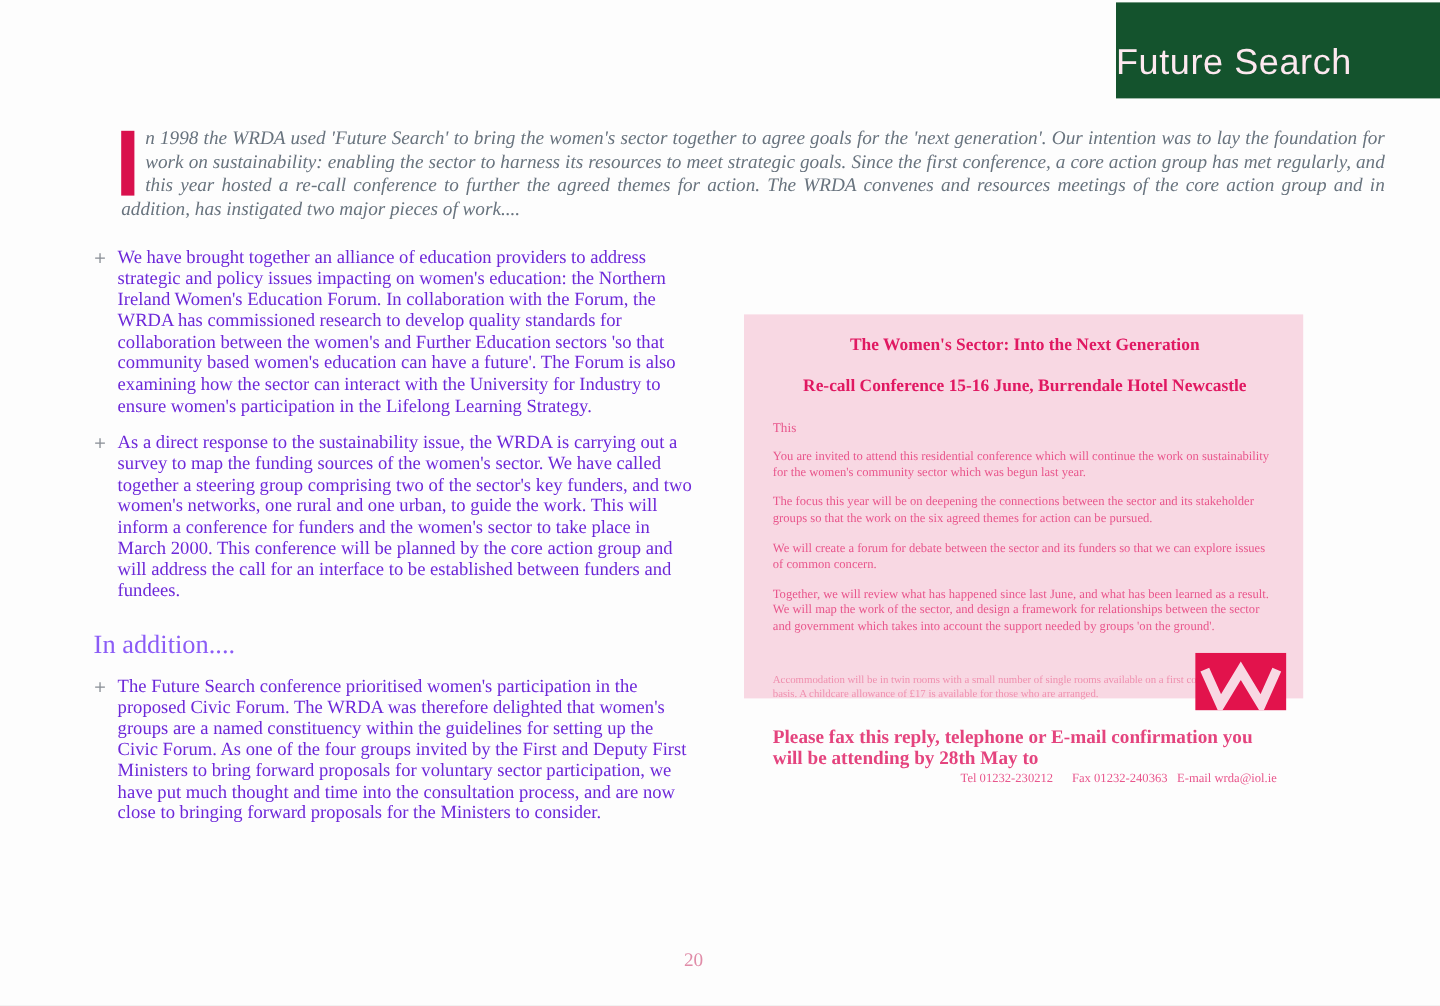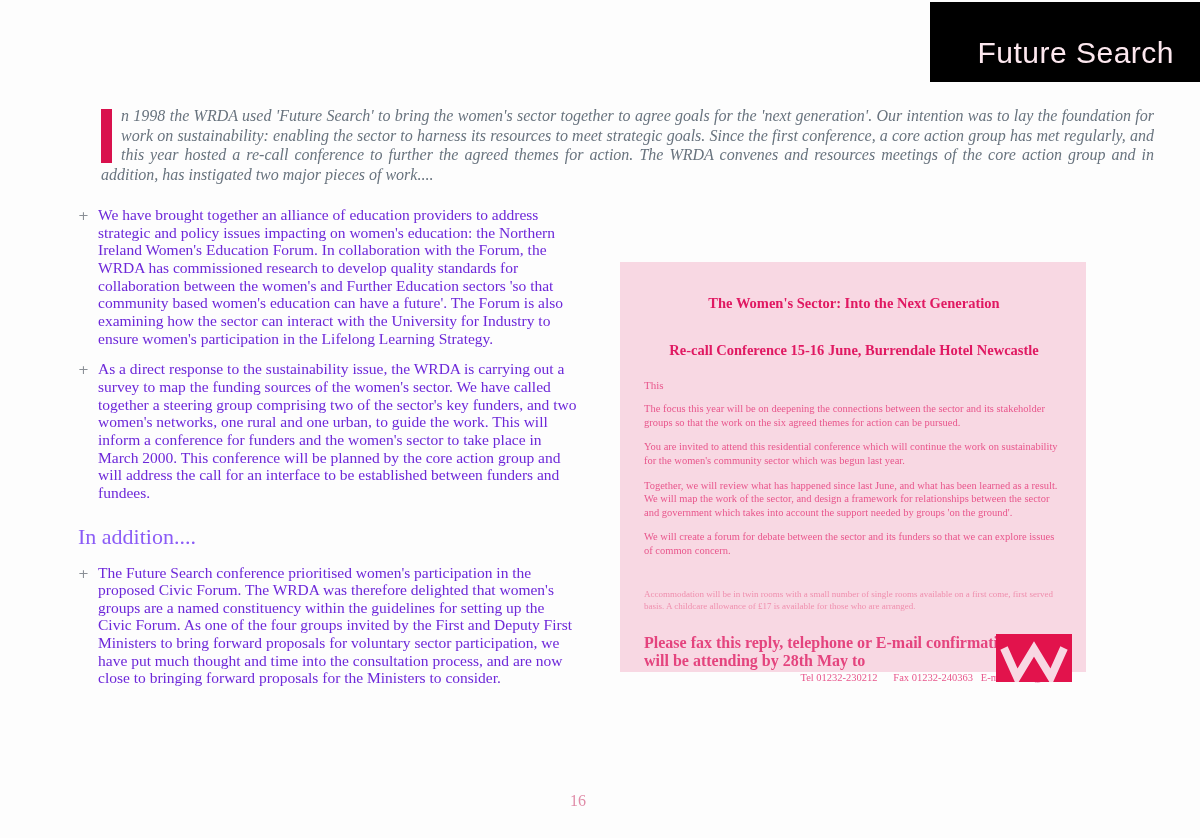--- a/index.html
+++ b/index.html
@@ -7,22 +7,22 @@
     position:relative;
     width:1200px;height:838px;
     background:#fdfdfd;
     font-family:"Liberation Serif","DejaVu Serif",serif;
     overflow:hidden;
     margin:0 auto;
   }
   
   .header-band{
     position:absolute;left:930px;top:2px;width:270px;height:80px;
-    background:#000000;
-    display:flex;align-items:flex-end;justify-content:flex-end;
+    background:#14532d;
+    display:flex;align-items:flex-end;
     padding:0 26px 12px 0;box-sizing:border-box;
   }
   .header-band .title{
     font-family:"Liberation Sans","DejaVu Sans",sans-serif;
     font-size:30px;color:#fde8ef;letter-spacing:.5px;font-weight:400;
   }
   
   .intro{
     position:absolute;left:75px;top:106px;width:1053px;
     font-style:italic;font-size:16px;line-height:1.22;
@@ -40,32 +40,32 @@
     font-family:"DejaVu Sans",sans-serif;
   }
   .bullet .btext{
     flex:1;font-size:15.5px;line-height:1.14;color:#6d28d9;
   }
   .in-addition{
     color:#8b5cf6;font-size:22px;margin:22px 0 14px 0;
   }
   
   .flyer{
-    position:absolute;left:620px;top:262px;width:466px;height:410px;
+    position:absolute;left:620px;top:262px;width:466px;height:320px;
     background:#f8d8e3;box-sizing:border-box;
-    padding:31px 22px 0 24px;
+    padding:16px 22px 0 24px;
     color:#e8568c;
   }
   .flyer .f-title{
     text-align:center;font-weight:bold;font-size:14.5px;color:#e01962;
     margin-top:2px;
   }
   .flyer .f-subtitle{
     text-align:center;font-weight:bold;font-size:14.5px;color:#e01962;
-    margin-top:30px;
+    margin-top:17px;
   }
   .flyer .f-dear{font-size:11px;margin-top:20px;}
   .flyer .f-para{font-size:10.5px;line-height:1.3;margin-top:11px;text-align:left;}
   .flyer .f-small{font-size:9px;line-height:1.35;margin-top:30px;color:#ef8fae;}
   .flyer .f-fax{font-size:16px;margin-top:22px;font-weight:bold;color:#e4447e;}
   .flyer .f-org{font-size:10.5px;margin-top:16px;}
   .flyer .f-contact{font-size:10.5px;margin-top:2px;white-space:pre-wrap;text-align:right;}
   .flyer .logo{
     position:absolute;right:14px;bottom:-10px;width:76px;height:48px;
   }
@@ -101,30 +101,30 @@
     <div class="bullet">
       <span class="marker">+</span>
       <span class="btext">The Future Search conference prioritised women's participation in the proposed Civic Forum. The WRDA was therefore delighted that women's groups are a named constituency within the guidelines for setting up the Civic Forum. As one of the four groups invited by the First and Deputy First Ministers to bring forward proposals for voluntary sector participation, we have put much thought and time into the consultation process, and are now close to bringing forward proposals for the Ministers to consider.</span>
     </div>
   </div>
 
   <div class="flyer">
     <div class="f-title">The Women's Sector: Into the Next Generation</div>
     <div class="f-subtitle">Re-call Conference 15-16 June, Burrendale Hotel Newcastle</div>
     <div class="f-dear">This</div>
+    <div class="f-para">You are invited to attend this residential conference which will continue the work on sustainability for the women's community sector which was begun last year.</div>
     <div class="f-para">The focus this year will be on deepening the connections between the sector and its stakeholder groups so that the work on the six agreed themes for action can be pursued.</div>
-    <div class="f-para">You are invited to attend this residential conference which will continue the work on sustainability for the women's community sector which was begun last year.</div>
+    <div class="f-para">We will create a forum for debate between the sector and its funders so that we can explore issues of common concern.</div>
     <div class="f-para">Together, we will review what has happened since last June, and what has been learned as a result. We will map the work of the sector, and design a framework for relationships between the sector and government which takes into account the support needed by groups 'on the ground'.</div>
-    <div class="f-para">We will create a forum for debate between the sector and its funders so that we can explore issues of common concern.</div>
     <div class="f-small">Accommodation will be in twin rooms with a small number of single rooms available on a first come, first served basis. A childcare allowance of £17 is available for those who are arranged.</div>
     <div class="f-fax">Please fax this reply, telephone or E-mail confirmation you will be attending by 28th May to</div>
     <div class="f-contact">Tel 01232-230212      Fax 01232-240363   E-mail wrda@iol.ie</div>
     <div class="logo">
       <svg width="76" height="48" viewBox="0 0 76 48" xmlns="http://www.w3.org/2000/svg">
         <rect x="0" y="0" width="76" height="48" fill="#e2134c"></rect>
         <polyline points="8,14 21,43 38,15 55,43 68,14" fill="none" stroke="#f8d8e3" stroke-width="8"></polyline>
       </svg>
     </div>
   </div>
 
-  <div class="page-number">16</div>
+  <div class="page-number">20</div>
 
 </div>
 
 </body></html>

